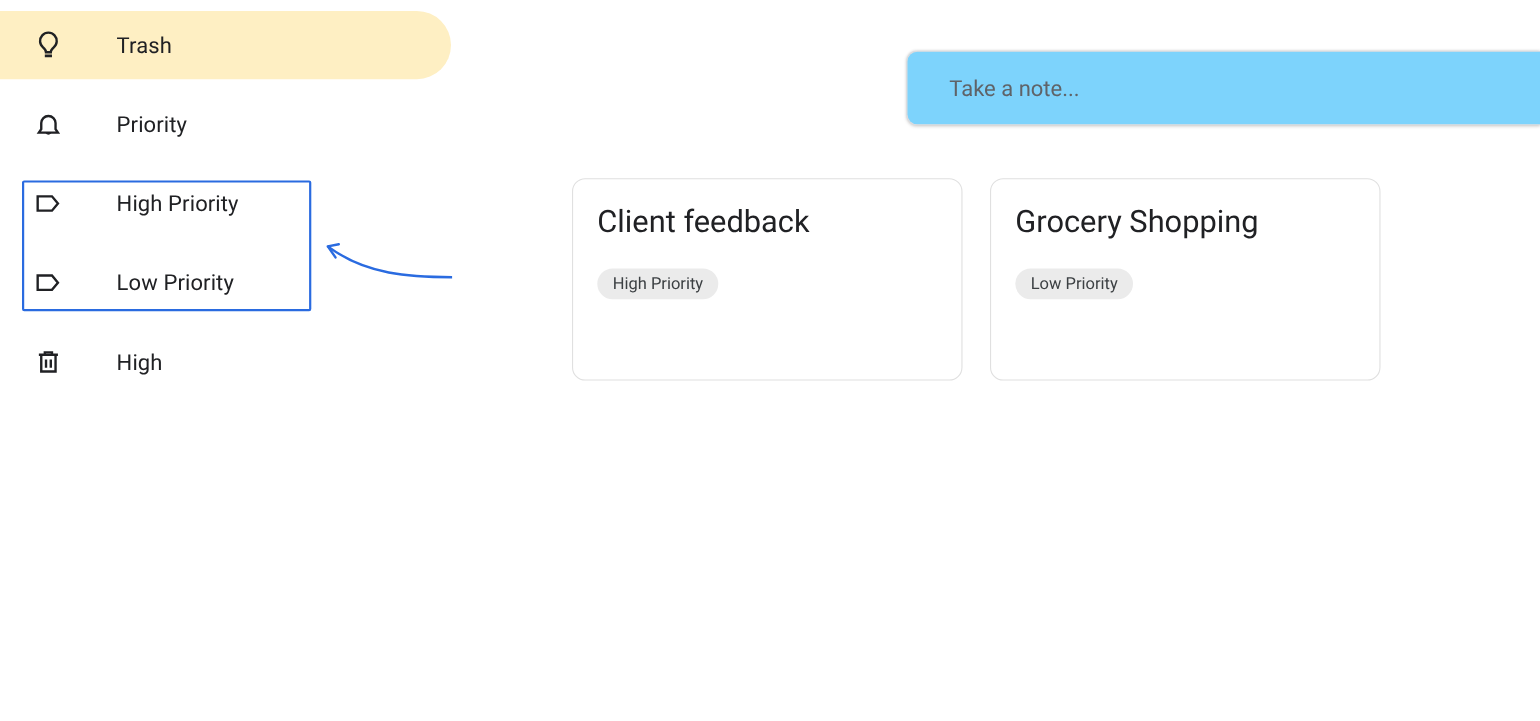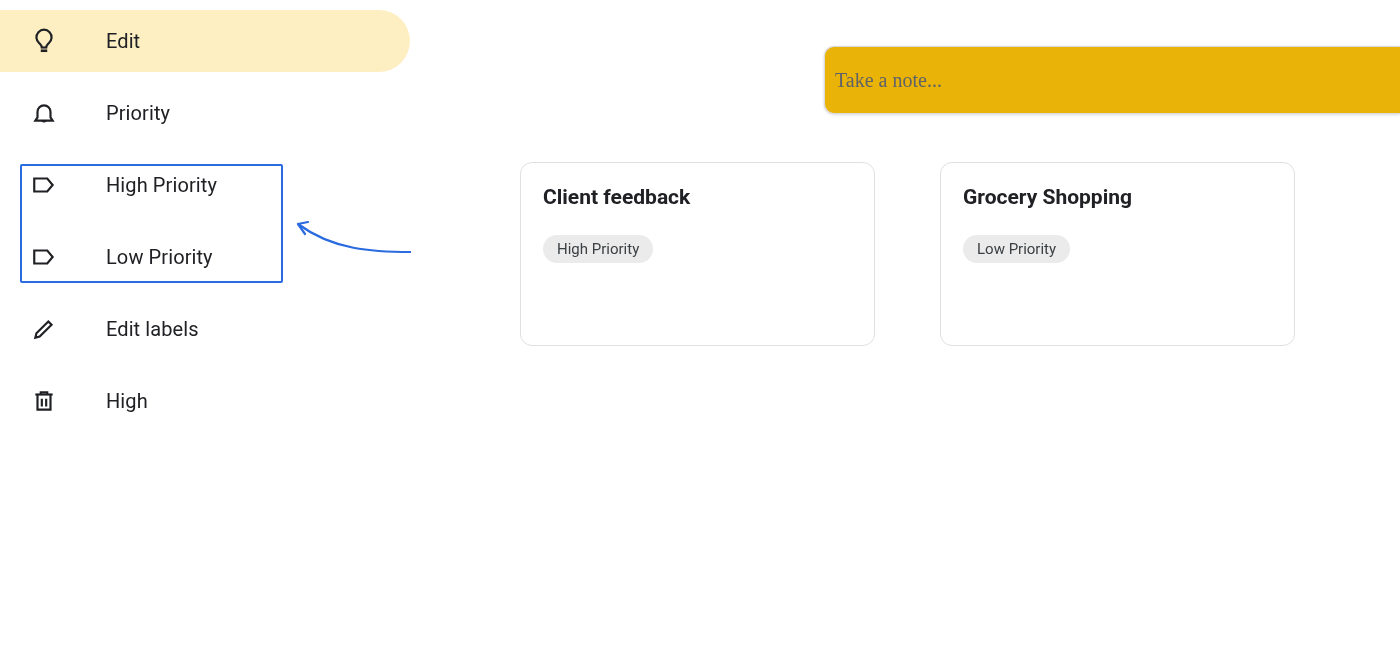--- a/index.html
+++ b/index.html
@@ -73,43 +73,42 @@
     left:824px;
     top:46px;
     right:0;
     height:68px;
     border:1px solid #dadce0;
     border-radius:10px 0 0 10px;
     border-right:none;
     box-shadow:0 1px 3px rgba(0,0,0,0.12), 0 0 2px rgba(0,0,0,0.08);
     display:flex;
     align-items:center;
-    padding-left:10px;
+    padding-left:38px;
     font-size:20px;
     color:#5f6368;
-    background:#eab308;
+    background:#7dd3fc;
     cursor:text;
-    font-family:Liberation Serif, serif;
   }
 
   .note-card {
     position:absolute;
     width:355px;
     height:184px;
     border:1px solid #e0e0e0;
     border-radius:12px;
     padding:22px 22px;
     background:#fff;
     cursor:pointer;
   }
   .note-card.one { left:520px; top:162px; }
-  .note-card.two { left:900px; top:162px;margin-left:40px; }
+  .note-card.two { left:900px; top:162px; }
   .note-title {
-    font-size:21px;
-    font-weight:700;
+    font-size:28px;
+    font-weight:400;
     color:#202124;
     margin-bottom:26px;
   }
   .note-chip {
     display:inline-block;
     background:#ebebeb;
     color:#3c4043;
     font-size:15px;
     padding:5px 14px;
     border-radius:16px;
@@ -121,21 +120,21 @@
 <nav class="sidebar">
 
   <div class="side-item active">
     <span class="side-icon">
       <svg viewBox="0 0 24 24">
           <path d="M9 21h6" stroke-width="2.4"></path>
           <path d="M9 18h6"></path>
           <path d="M10 18c0-2-1-2.4-2.3-3.9A7 7 0 1 1 16.3 14.1C15 15.6 14 16 14 18"></path>
         </svg>
     </span>
-    <span class="side-label">Edit</span>
+    <span class="side-label">Trash</span>
   </div>
 
   <div class="side-item">
     <span class="side-icon">
       <svg viewBox="0 0 24 24">
           <path d="M6 16V11a6 6 0 1 1 12 0v5l2 3H4z"></path>
           <path d="M10.5 19a1.8 1.8 0 0 0 3 0"></path>
         </svg>
     </span>
     <span class="side-label">Priority</span>
@@ -152,28 +151,20 @@
 
   <div class="side-item">
     <span class="side-icon">
       <svg viewBox="0 0 24 24">
           <path d="M3 6h12l5 6-5 6H3z"></path>
         </svg>
     </span>
     <span class="side-label">Low Priority</span>
   </div>
 
-  <div class="side-item">
-    <span class="side-icon">
-      <svg viewBox="0 0 24 24">
-          <path d="M4 20l1-4L16 5l3 3L8 19z"></path>
-        </svg>
-    </span>
-    <span class="side-label">Edit labels</span>
-  </div>
 
 
   <div class="side-item">
     <span class="side-icon">
       <svg viewBox="0 0 24 24">
           <path d="M4 6h16"></path>
           <path d="M6 6v14h12V6"></path>
           <path d="M10 10v7M14 10v7"></path>
           <path d="M9 6V4h6v2"></path>
         </svg>

